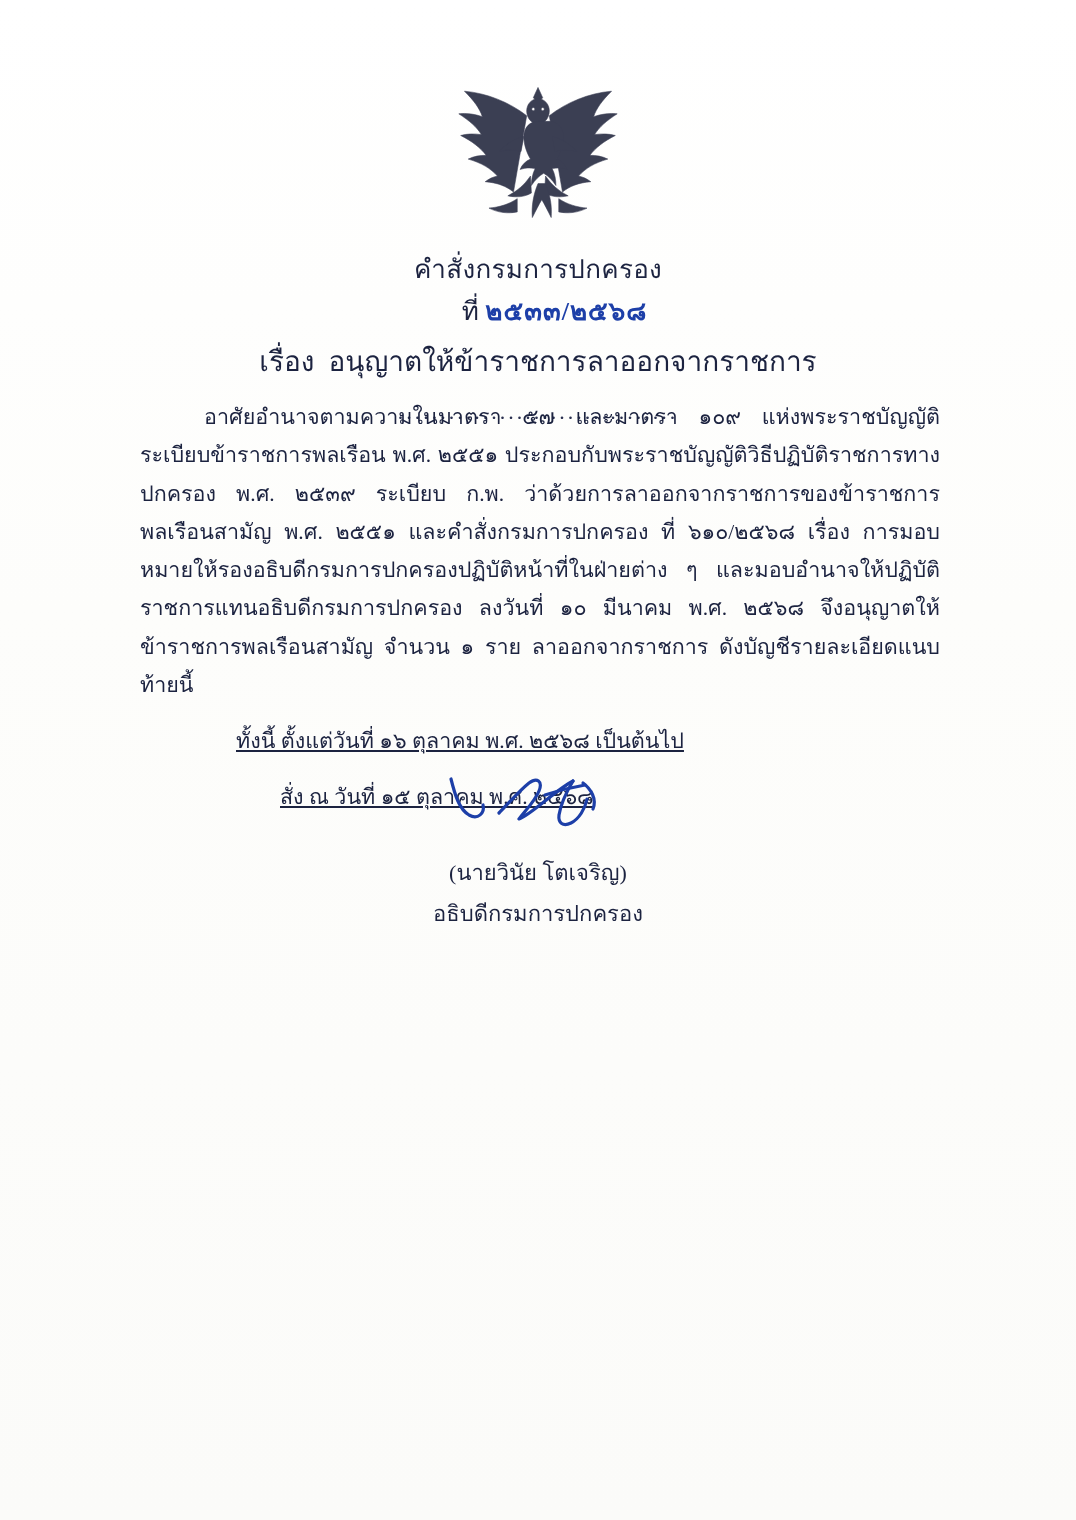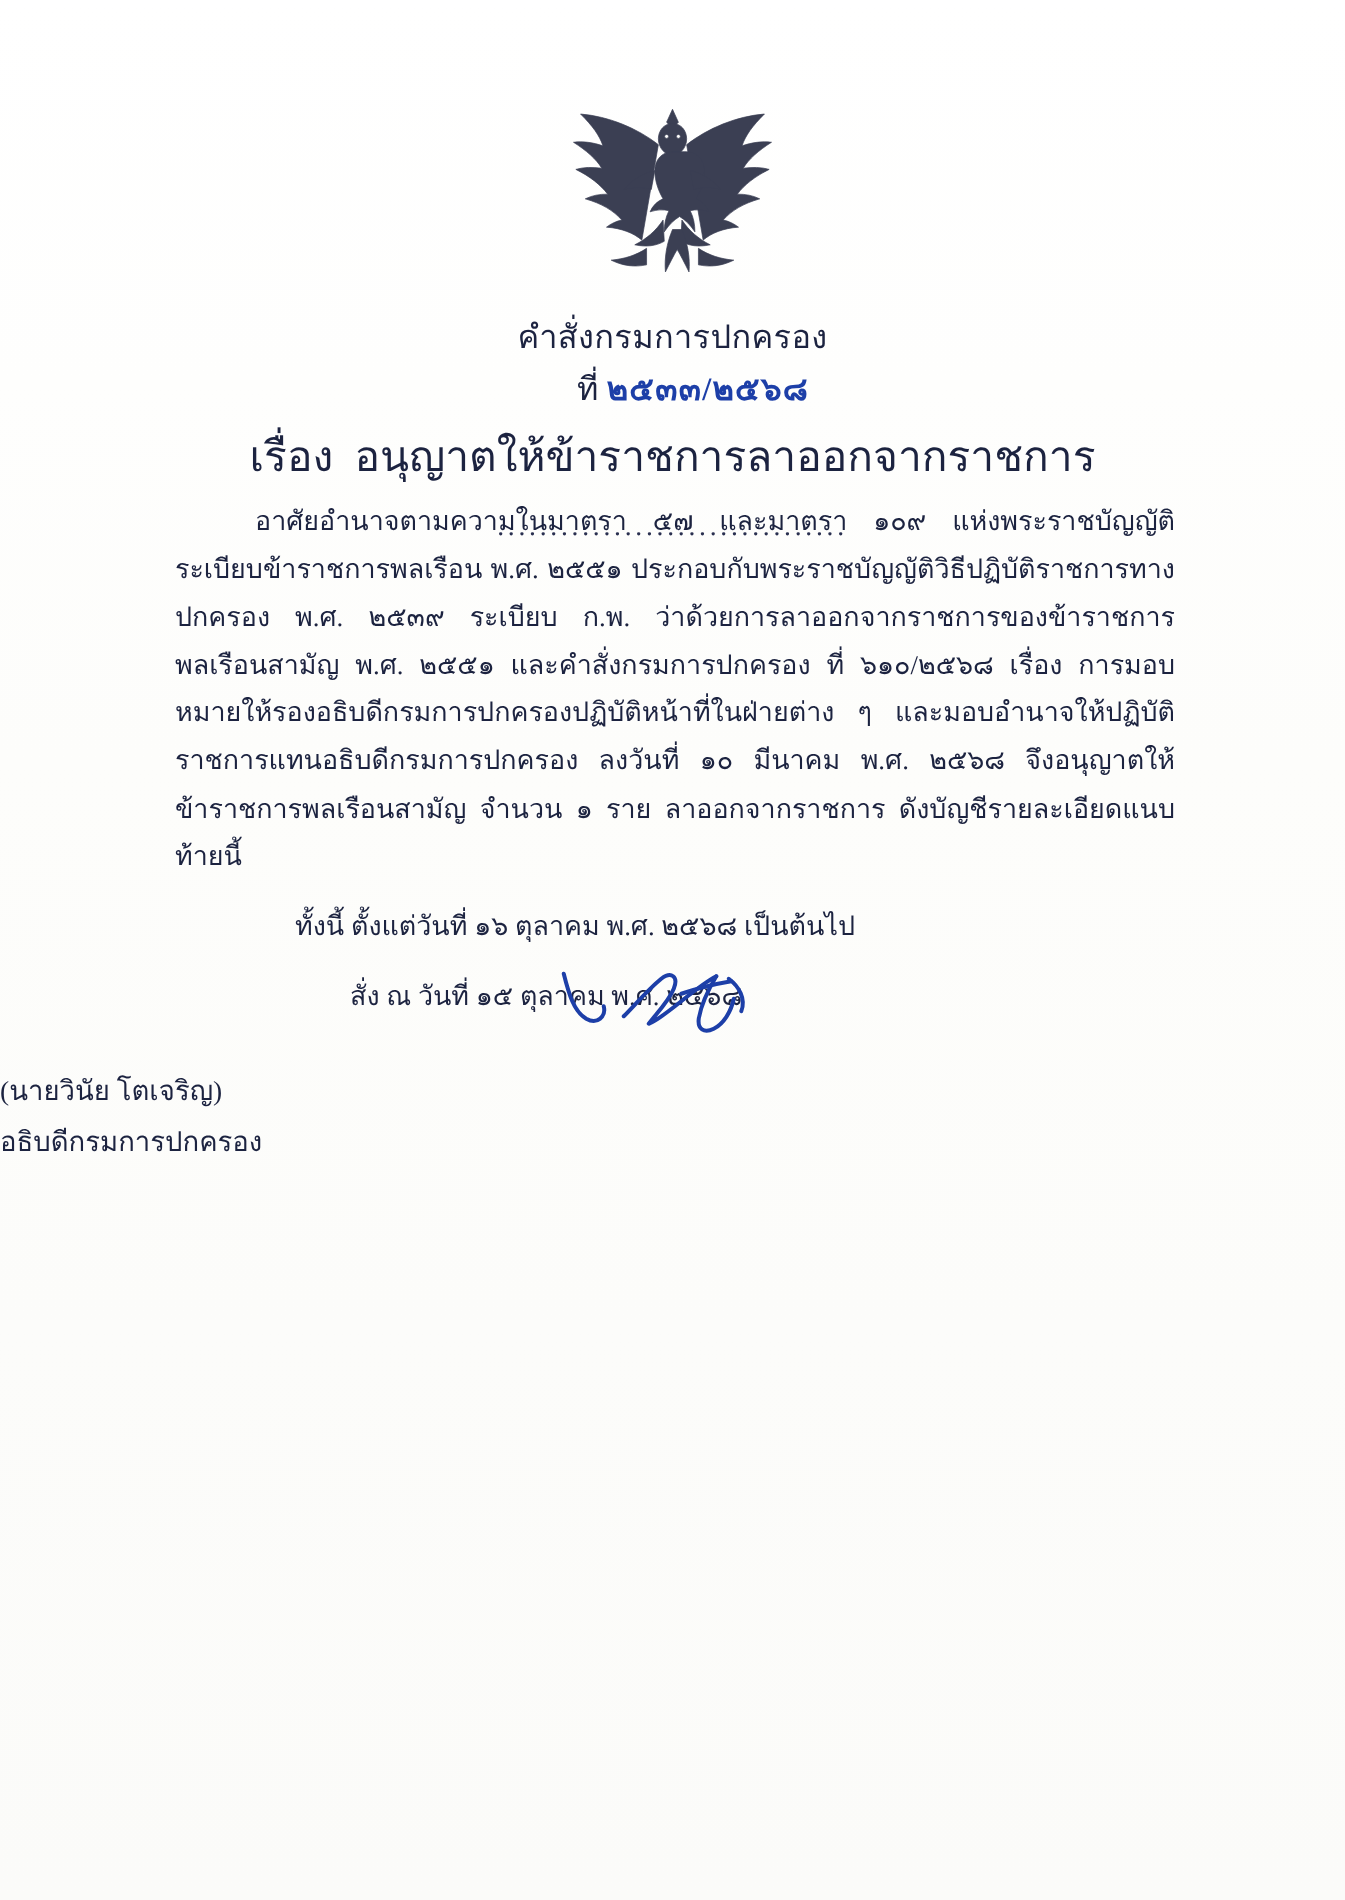--- a/index.html
+++ b/index.html
@@ -63,21 +63,21 @@
     line-height: 1.6;
     margin-top: 2px;
     padding-left: 33px;
   }
   .order-no .num {
     color: #1d3fa8;
     font-weight: 600;
     letter-spacing: 1px;
   }
   .subject {
-    font-size: 34px;
+    font-size: 28px;
     margin-top: 8px;
     line-height: 1.5;
   }
   .dots {
     margin-top: 16px;
     font-size: 22px;
     letter-spacing: 3px;
     color: #2a3050;
   }
 
@@ -93,34 +93,35 @@
     text-justify: inter-word;
   }
   .body-block p {
     margin: 0;
   }
   .indent {
     text-indent: 64px;
   }
   .para-gap {
     margin-top: 18px !important;
+    text-decoration: underline;
   }
   .center-ish {
     text-indent: 96px;
   }
   .center-ish2 {
     text-indent: 140px;
   }
 
   .sign-block {
     position: absolute;
     top: 760px;
     left: 0;
     right: 0;
-    text-align: left;
+    text-align: center;
   }
   .signature {
     height: 92px;
     display: flex;
     align-items: center;
     justify-content: center;
   }
   .sig-svg {
     width: 210px;
     height: 90px;

